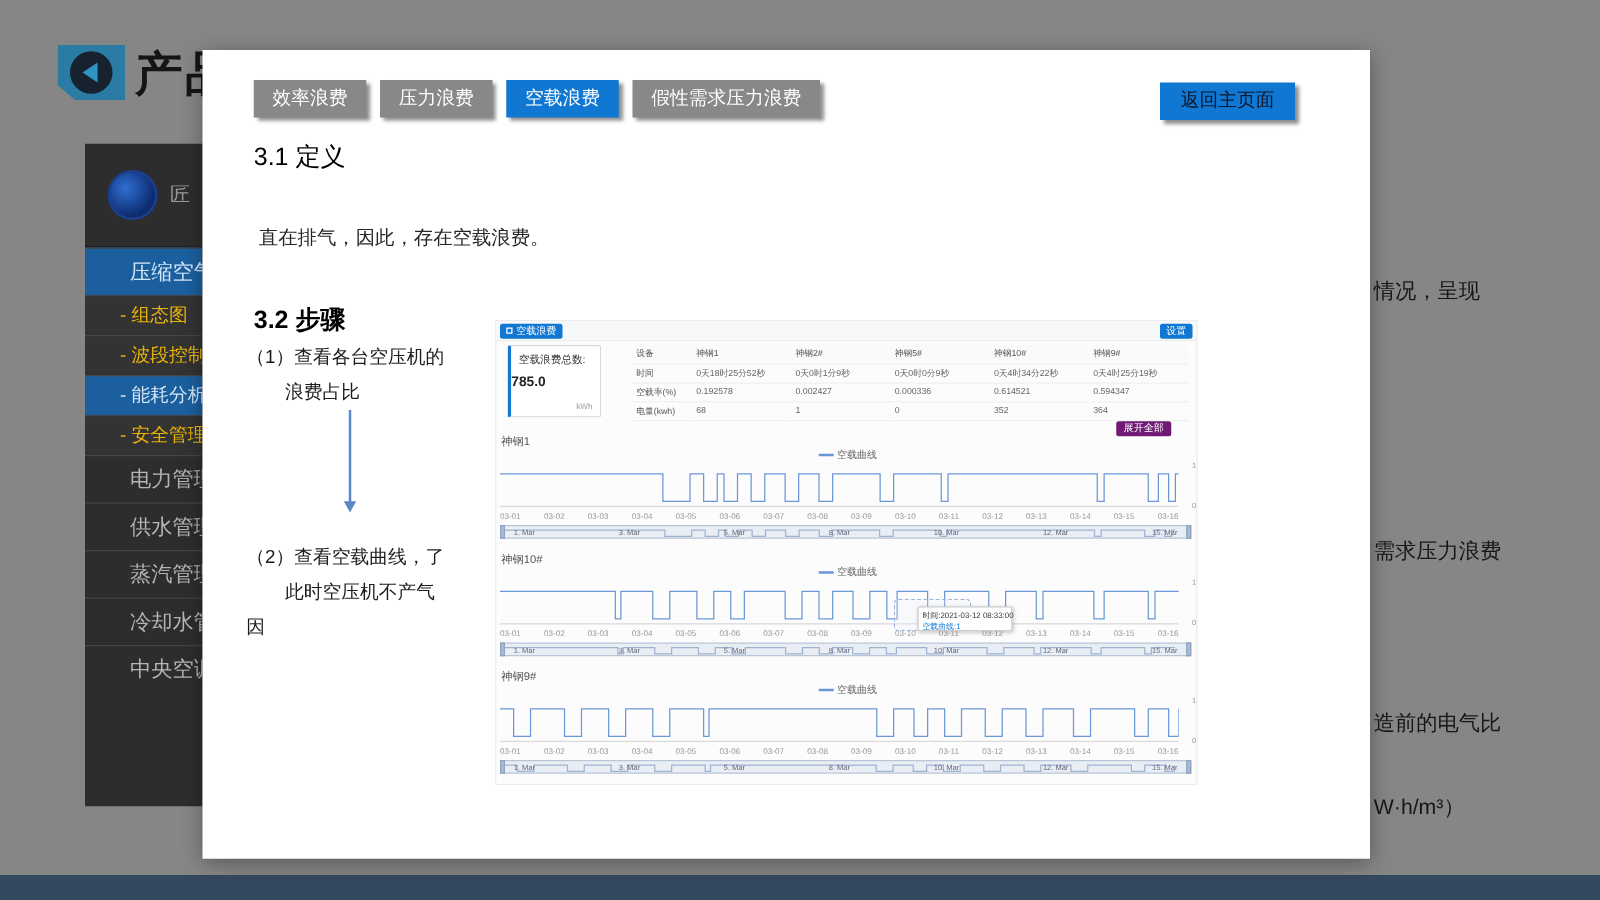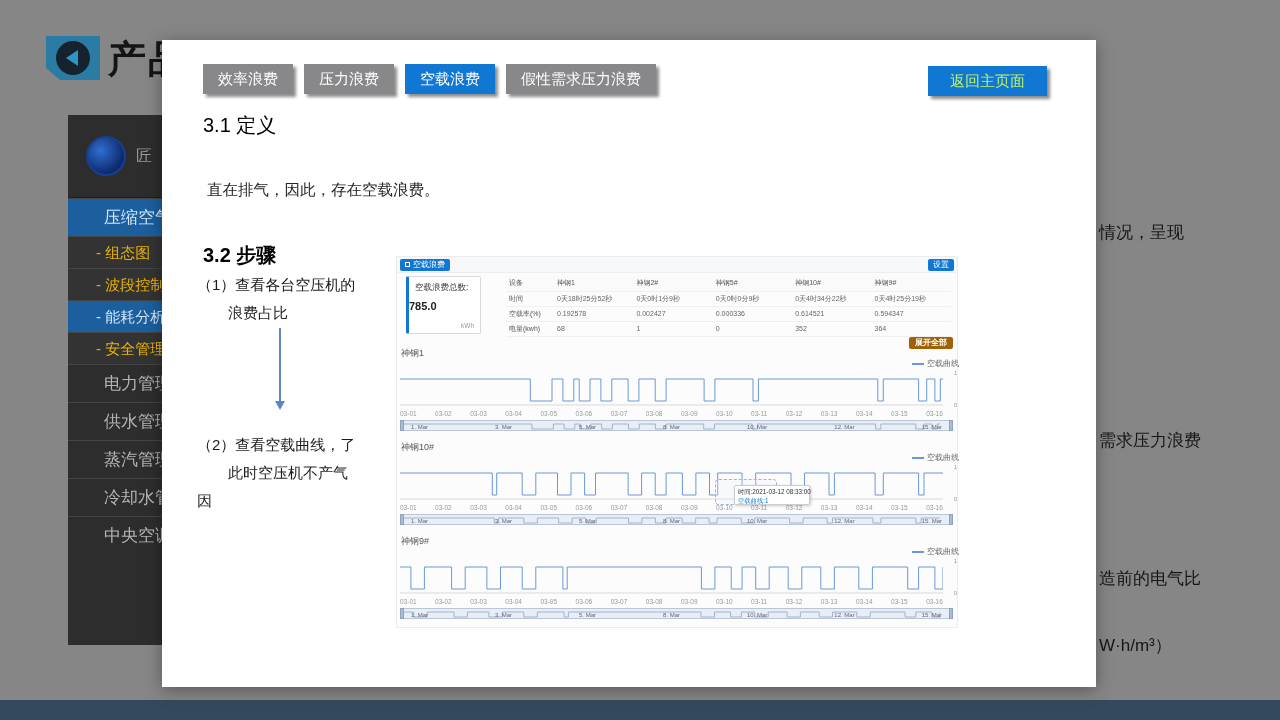--- a/index.html
+++ b/index.html
@@ -22,21 +22,21 @@
   .side-item { height:38px; line-height:38px; padding-left:36px; color:#b5b5b5; font-size:17px; border-top:1px solid #454545; white-space:nowrap; background:#2d2d2d; }
   .side-item.sub { height:32px; line-height:32px; font-size:15px; color:#eab308; padding-left:28px; background:#333333; }
   .side-item.active { background:#1b5f9f; color:#d2e5f7; }
   .fragment { position:absolute; left:1099px; color:#161616; font-size:17px; white-space:nowrap; }
 
   
   .modal { position:absolute; left:162px; top:40px; width:934px; height:647px; background:#ffffff; box-shadow:0 3px 16px rgba(0,0,0,0.35); }
   .tabs { position:absolute; left:41px; top:24px; display:flex; gap:11px; }
   .tab { height:30px; line-height:30px; padding:0 15px; background:#88888a; color:#fff; font-size:15px; box-shadow:3px 3px 3px rgba(0,0,0,0.45); cursor:pointer; white-space:nowrap; }
   .tab.active { background:#1077d2; }
-  .return-btn { position:absolute; left:766px; top:26px; width:119px; height:30px; line-height:30px; text-align:center; background:#1077d2; color:#bef264; font-size:15px; box-shadow:3px 3px 3px rgba(0,0,0,0.45); cursor:pointer; }
+  .return-btn { position:absolute; left:766px; top:26px; width:108px; height:30px; line-height:30px; text-align:center; background:#1077d2; color:#0f172a; font-size:15px; box-shadow:3px 3px 3px rgba(0,0,0,0.45); cursor:pointer; }
 
   .h-def { position:absolute; left:41px; top:72px; font-size:20px; font-weight:normal; color:#000; }
   .def-line1 { position:absolute; left:45px; top:112px; font-size:15.5px; color:#262626; white-space:nowrap; }
   .def-line2 { position:absolute; left:45px; top:140px; font-size:15.5px; color:#262626; white-space:nowrap; }
   .h-steps { position:absolute; left:41px; top:202px; font-size:20px; font-weight:bold; color:#000; }
   .step-l { position:absolute; font-size:15px; color:#1c1c1c; white-space:nowrap; }
   .arrow { position:absolute; left:117px; top:288px; width:2px; height:74px; background:#5b87c5; }
   .arrow::after { content:""; position:absolute; left:-4px; bottom:-8px; width:0; height:0; border-left:5px solid transparent; border-right:5px solid transparent; border-top:9px solid #5b87c5; }
 
   
@@ -47,25 +47,25 @@
   .dash-settings { position:absolute; right:3px; top:2px; height:12px; line-height:12px; background:#1077d2; color:#fff; font-size:8px; padding:0 5px; border-radius:2px; cursor:pointer; }
   .stat-card { position:absolute; left:9px; top:19px; width:75px; height:58px; background:#fff; border:1px solid #d9d9d9; border-left:3px solid #1077d2; border-radius:2px; }
   .stat-label { position:absolute; left:6px; top:5px; font-size:8.5px; color:#333; }
   .stat-value { position:absolute; left:0; right:0; top:23px; text-align:left; font-size:11px; font-weight:bold; color:#222; }
   .stat-unit { position:absolute; right:6px; bottom:4px; font-size:6.5px; color:#999; }
   .dtable { position:absolute; left:109px; top:19px; width:445px; border-collapse:collapse; table-layout:fixed; }
   .dtable th, .dtable td { font-weight:normal; text-align:left; font-size:7px; height:15px; padding:0 3px; border-bottom:1px solid #f0f0f0; overflow:hidden; white-space:nowrap; }
   .dtable th { background:#fafafa; color:#555; }
   .dtable td { color:#666; }
   .dtable td:first-child { color:#555; }
-  .expand-btn { position:absolute; right:4px; top:80px; height:12px; line-height:12px; background:#a16207; color:#fff; font-size:8px; padding:0 6px; border-radius:2px; cursor:pointer;font-weight:bold; }
+  .expand-btn { position:absolute; right:20px; top:80px; height:12px; line-height:12px; background:#701a75; color:#fff; font-size:8px; padding:0 6px; border-radius:2px; cursor:pointer; }
 
   .chart-block { position:absolute; left:0; width:562px; height:94px; }
   .chart-label { position:absolute; left:4px; top:0; font-size:9px; color:#555; }
-  .legend { position:absolute; left:0; right:0; top:11px; text-align:right; font-size:8px; color:#666; }
+  .legend { position:absolute; left:0; right:0; top:11px; text-align:center; font-size:8px; color:#666; }
   .legend-dash { display:inline-block; width:12px; height:2px; background:#6a97d9; vertical-align:middle; margin-right:3px; }
   .plot-wrap { position:absolute; left:3px; top:23px; width:543px; height:38px; }
   .ylabels { position:absolute; right:2px; top:23px; height:38px; display:flex; flex-direction:column; justify-content:space-between; font-size:6px; color:#999; }
   .xticks { position:absolute; left:3px; top:63px; width:543px; display:flex; justify-content:space-between; font-size:6.5px; color:#999; }
   .xticks span { white-space:nowrap; }
   .zoombar { position:absolute; left:3px; top:73px; width:553px; height:11px; background:#e9eef5; border:1px solid #b9c6d8; border-radius:1px; }
   .zoombar .handle { position:absolute; top:-1px; width:4px; height:11px; background:#a9bcd4; border:1px solid #8fa3bf; }
   .zoombar .handle.left { left:-1px; } .zoombar .handle.right { right:-1px; }
   .zoom-labels { position:absolute; left:10px; right:10px; top:0; height:11px; display:flex; justify-content:space-between; align-items:center; font-size:6px; color:#667; }
   .zoom-svg { position:absolute; left:2px; top:1px; }

